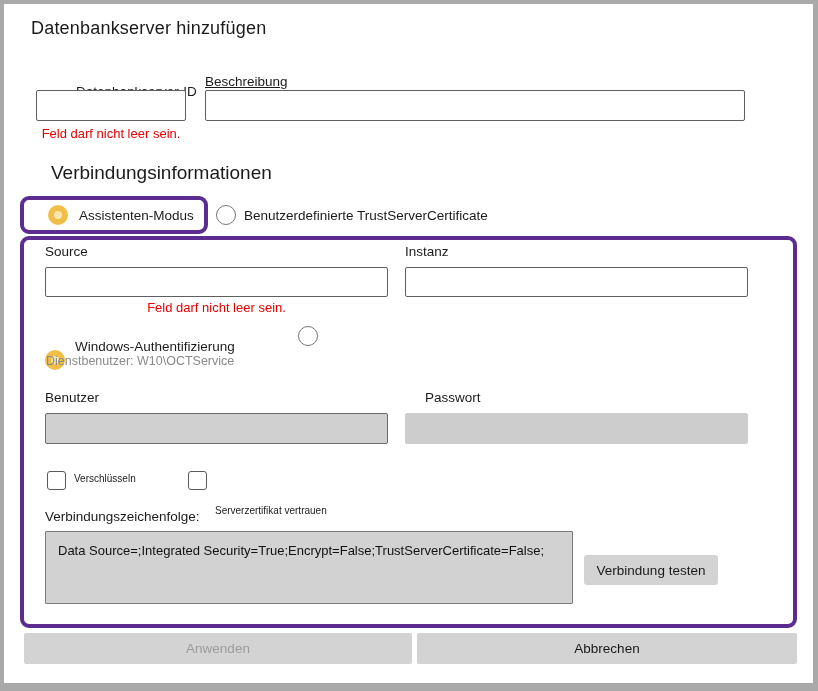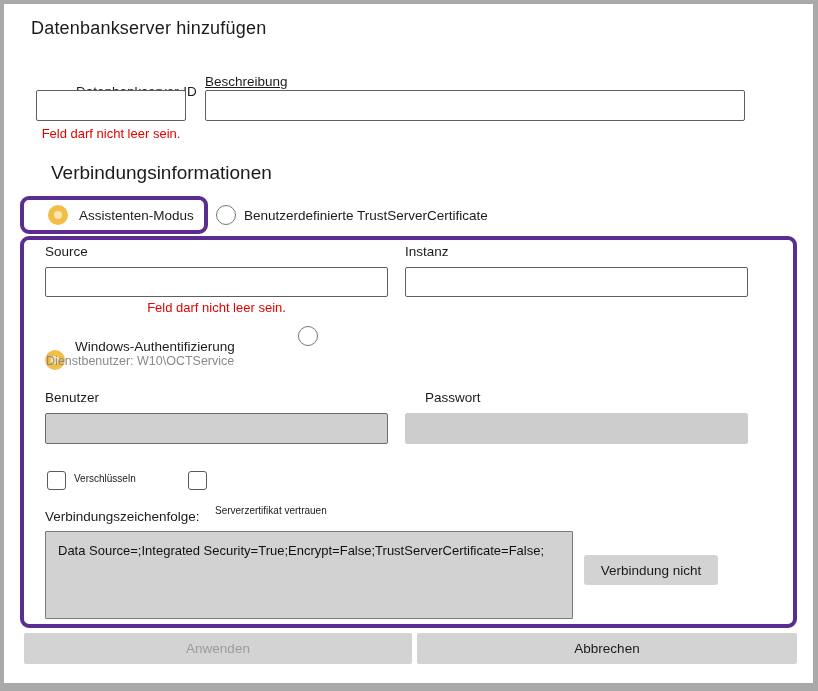--- a/index.html
+++ b/index.html
@@ -114,22 +114,22 @@
 
   <div>
     <span class="abs checkbox" style="left:43px;top:467px;"></span>
     <span class="abs cb-label" style="left:70px;top:469px;">Verschlüsseln</span>
     <span class="abs checkbox" style="left:184px;top:467px;"></span>
     <span class="abs cb-label" style="left:211px;top:469px;margin-top:32px;">Serverzertifikat vertrauen</span>
   </div>
 
   <div>
     <label class="abs field-label" style="left:41px;top:505px;">Verbindungszeichenfolge:</label>
-    <div class="abs connstr-box" style="left:41px;top:527px;width:528px;height:88px;">Data Source=;Integrated Security=True;Encrypt=False;TrustServerCertificate=False;</div>
-    <button class="abs btn" style="left:580px;top:551px;width:134px;height:30px;">Verbindung nicht</button>
+    <div class="abs connstr-box" style="left:41px;top:527px;width:528px;height:73px;">Data Source=;Integrated Security=True;Encrypt=False;TrustServerCertificate=False;</div>
+    <button class="abs btn" style="left:580px;top:551px;width:134px;height:30px;">Verbindung testen</button>
   </div>
 
   <div>
     <button class="abs btn big" style="left:20px;top:629px;width:388px;height:31px;" disabled="">Anwenden</button>
     <button class="abs btn big" style="left:413px;top:629px;width:380px;height:31px;">Abbrechen</button>
   </div>
 
 </div>
 
 </body></html>

